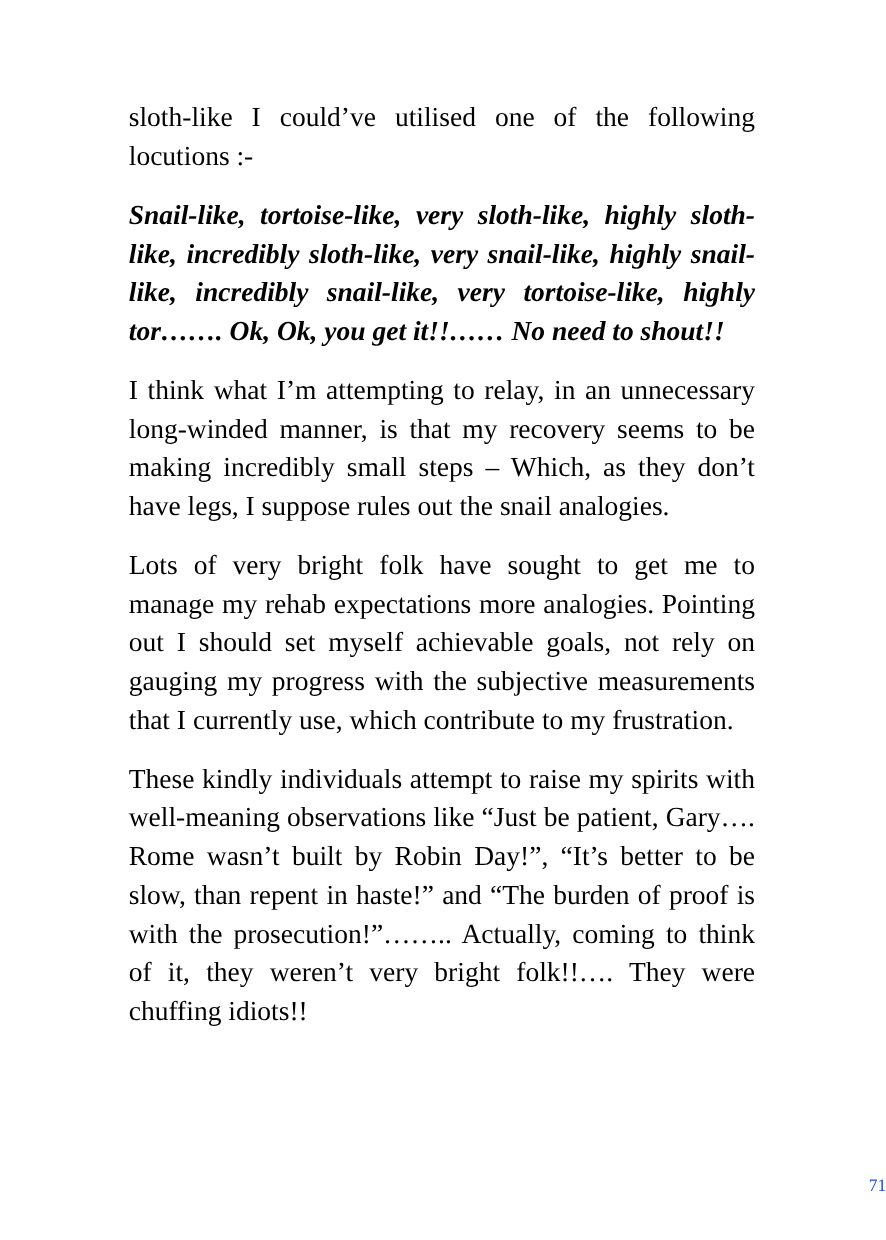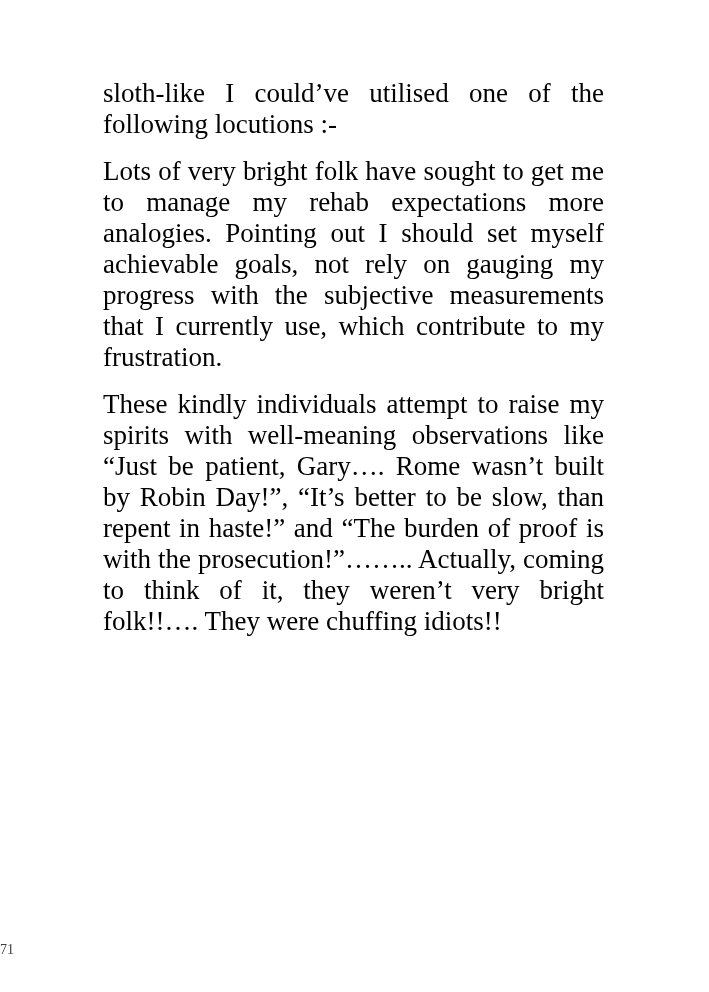--- a/index.html
+++ b/index.html
@@ -14,50 +14,52 @@
     background: #ffffff;
     font-family: "Liberation Serif", "DejaVu Serif", serif;
     color: #000000;
     overflow: hidden;
   }
   .content {
     position: absolute;
     left: 103px;
     top: 78px;
     width: 501px;
-    font-size: 27px;
+    font-size: 22px;
     line-height: 31px;
     text-align: justify;
     text-justify: inter-word;
     hyphens: none;
   }
   .para {
     margin: 0 0 16px 0;
   }
   .para.emphasis {
     font-weight: bold;
     font-style: italic;
   }
   .footer {
     position: absolute;
     left: 0;
     right: 0;
     bottom: 33px;
-    text-align: left;
+    text-align: right;
     font-size: 14px;
     line-height: 18px;
-    color: #404040;
+    color: #1d4ed8;
     font-family: "Liberation Serif", "DejaVu Serif", serif;
   }
 </style>
 </head>
 <body>
 
 <div class="page">
   <div class="content">
     <p class="para">sloth-like I could’ve utilised one of the following locutions :-</p>
+    <p class="para emphasis">Snail-like, tortoise-like, very sloth-like, highly sloth-like, incredibly sloth-like, very snail-like, highly snail-like, incredibly snail-like, very tortoise-like, highly tor……. Ok, Ok, you get it!!…… No need to shout!!</p>
+    <p class="para">I think what I’m attempting to relay, in an unnecessary long-winded manner, is that my recovery seems to be making incredibly small steps – Which, as they don’t have legs, I suppose rules out the snail analogies.</p>
     <p class="para">Lots of very bright folk have sought to get me to manage my rehab expectations more analogies. Pointing out I should set myself achievable goals, not rely on gauging my progress with the subjective measurements that I currently use, which contribute to my frustration.</p>
     <p class="para">These kindly individuals attempt to raise my spirits with well-meaning observations like “Just be patient, Gary…. Rome wasn’t built by Robin Day!”, “It’s better to be slow, than repent in haste!” and “The burden of proof is with the prosecution!”…….. Actually, coming to think of it, they weren’t very bright folk!!…. They were chuffing idiots!!</p>
   </div>
   <div class="footer">
     <span>71</span>
   </div>
 </div>
 
 </body></html>

